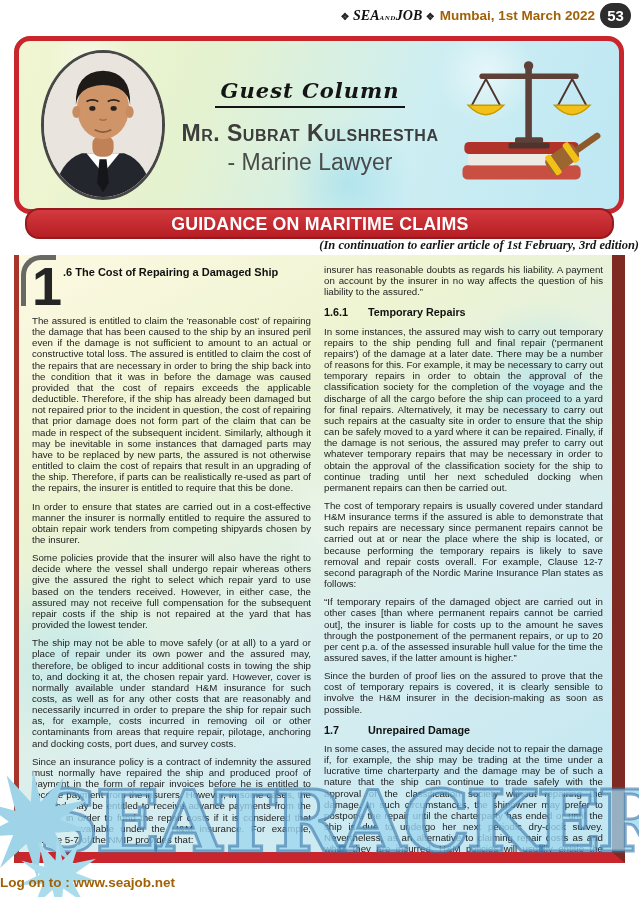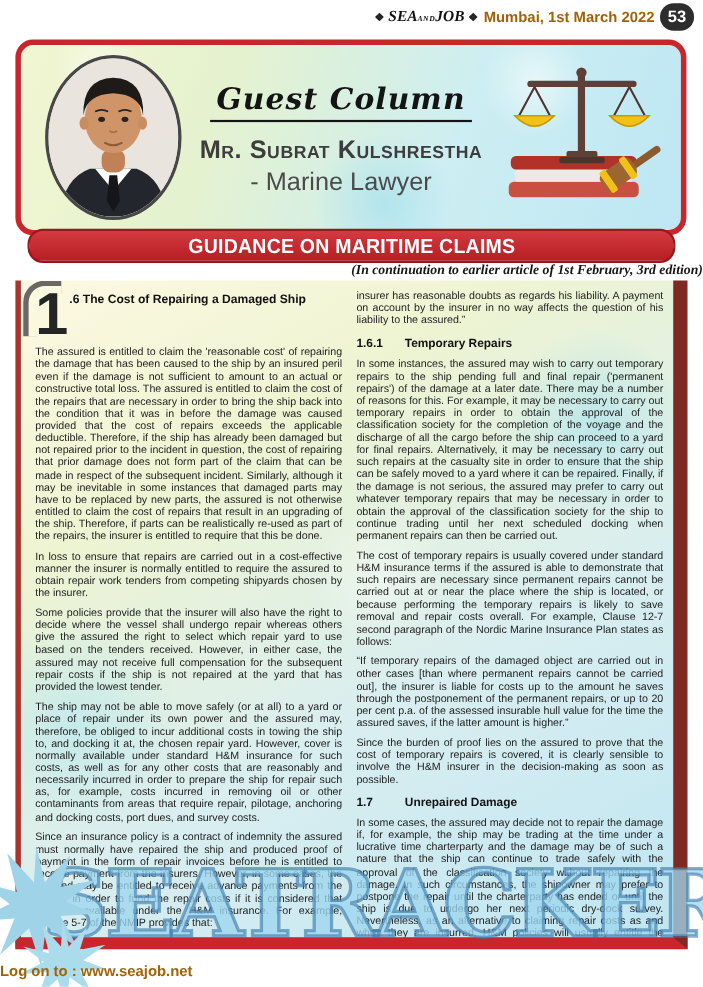--- a/index.html
+++ b/index.html
@@ -24,21 +24,21 @@
           background:
             radial-gradient(circle 70px at 78% 20%, rgba(255,255,255,.55), rgba(255,255,255,0) 70%),
             radial-gradient(circle 90px at 55% 85%, rgba(140,215,240,.45), rgba(140,215,240,0) 70%),
             radial-gradient(circle 60px at 12% 12%, rgba(255,255,255,.5), rgba(255,255,255,0) 70%),
             linear-gradient(110deg,#f2f6d2 0%,#e5f2cf 30%,#cdeef2 65%,#bde7f4 100%);
           display:flex;align-items:center;}
   .portrait-wrap{flex:0 0 auto;margin-left:22px;width:118px;height:144px;
           border:3px solid #474747;border-radius:50%;overflow:hidden;background:#e9e5df;}
   .banner-center{flex:1 1 auto;text-align:center;padding-top:4px;}
   .guest-column{display:inline-block;font-family:"DejaVu Serif", serif;font-style:italic;
-          font-weight:bold;font-size:27px;color:#141414;border-bottom:2.5px solid #141414;
+          font-weight:bold;font-size:21px;color:#141414;border-bottom:2.5px solid #141414;
           padding:0 6px 3px 6px;letter-spacing:1px;}
   .author-name{margin-top:12px;font-variant:small-caps;font-weight:bold;font-size:23px;
           color:#3d3d3d;letter-spacing:.5px;}
   .author-title{margin-top:2px;font-size:23px;color:#4a4a4a;}
   .law-illustration{flex:0 0 auto;margin-right:14px;width:150px;height:148px;}
 
   
   .title-bar{position:absolute;left:25px;right:25px;top:208px;height:27px;
           background:linear-gradient(#d43a40,#b51e24);border:2px solid #951a1e;
           border-radius:14px;display:flex;align-items:center;justify-content:center;}
@@ -158,21 +158,21 @@
   <div class="article-box">
     <div class="corner-accent"></div>
     <div class="columns">
 
       <div class="col">
         <div class="section-head-row">
           <span class="dropcap">1</span>
           <span class="head-text">.6 The Cost of Repairing a Damaged Ship</span>
         </div>
         <p class="para">The assured is entitled to claim the 'reasonable cost' of repairing the damage that has been caused to the ship by an insured peril even if the damage is not sufficient to amount to an actual or constructive total loss. The assured is entitled to claim the cost of the repairs that are necessary in order to bring the ship back into the condition that it was in before the damage was caused provided that the cost of repairs exceeds the applicable deductible. Therefore, if the ship has already been damaged but not repaired prior to the incident in question, the cost of repairing that prior damage does not form part of the claim that can be made in respect of the subsequent incident. Similarly, although it may be inevitable in some instances that damaged parts may have to be replaced by new parts, the assured is not otherwise entitled to claim the cost of repairs that result in an upgrading of the ship. Therefore, if parts can be realistically re-used as part of the repairs, the insurer is entitled to require that this be done.</p>
-        <p class="para">In loss to ensure that repairs are carried out in a cost-effective manner the insurer is normally entitled to require the assured to obtain repair work tenders from competing shipyards chosen by the insurer.</p>
+        <p class="para">In order to ensure that states are carried out in a cost-effective manner the insurer is normally entitled to require the assured to obtain repair work tenders from competing shipyards chosen by the insurer.</p>
         <p class="para">Some policies provide that the insurer will also have the right to decide where the vessel shall undergo repair whereas others give the assured the right to select which repair yard to use based on the tenders received. However, in either case, the assured may not receive full compensation for the subsequent repair costs if the ship is not repaired at the yard that has provided the lowest tender.</p>
         <p class="para">The ship may not be able to move safely (or at all) to a yard or place of repair under its own power and the assured may, therefore, be obliged to incur additional costs in towing the ship to, and docking it at, the chosen repair yard. However, cover is normally available under standard H&amp;M insurance for such costs, as well as for any other costs that are reasonably and necessarily incurred in order to prepare the ship for repair such as, for example, costs incurred in removing oil or other contaminants from areas that require repair, pilotage, anchoring and docking costs, port dues, and survey costs.</p>
         <p class="para">Since an insurance policy is a contract of indemnity the assured must normally have repaired the ship and produced proof of payment in the form of repair invoices before he is entitled to receive payment from the insurers. However, in some cases, the assured may be entitled to receive advance payments from the insurer in order to fund the repair costs if it is considered that cover is available under the H&amp;M insurance. For example, Clause 5-7 of the NMIP provides that:</p>
         <p class="para">“If the assured, before the adjustment can be issued, proves that he has incurred, or will in the near future incur, major expenses or losses which are covered by the insurance, he is entitled to an appropriate payment on account. If the payment on account concerns expenses which the assured has not yet paid, the insurer has the right to pay the amount directly to the third party concerned.</p>
 
       </div>
 
       <div class="col">
         <p class="para" style="margin-top:2px">insurer has reasonable doubts as regards his liability. A payment on account by the insurer in no way affects the question of his liability to the assured.”</p>
         <div class="sub-heading">

